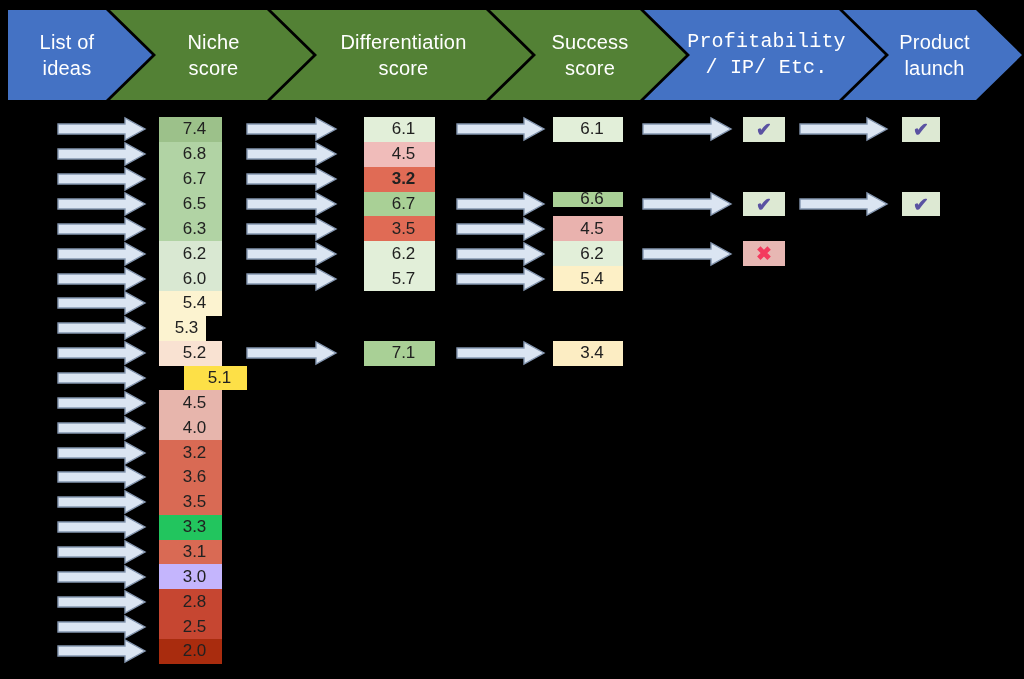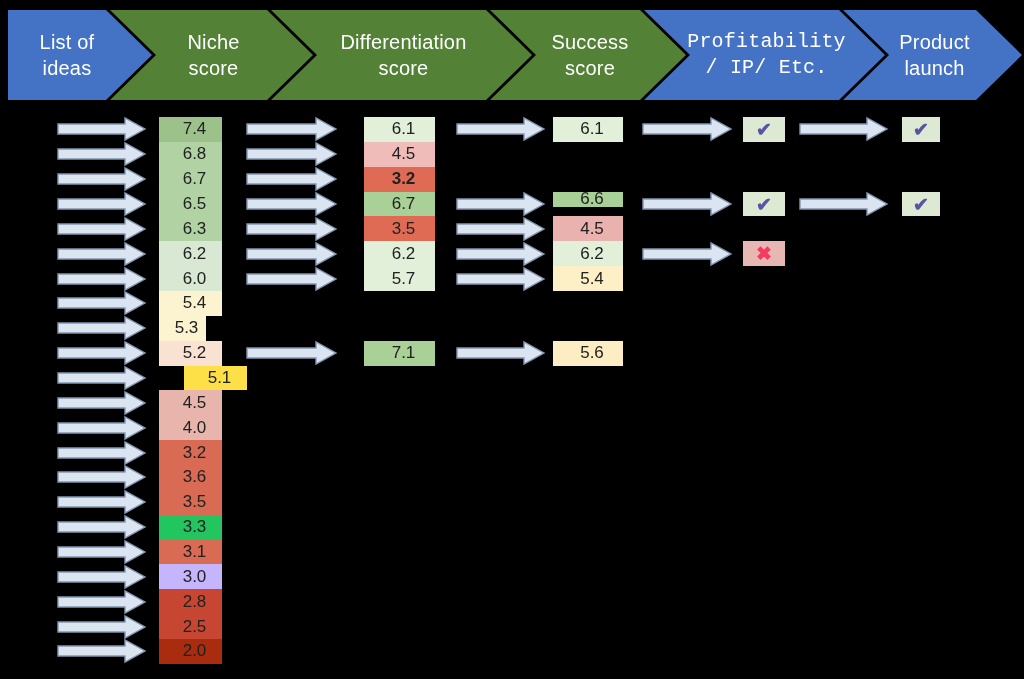--- a/index.html
+++ b/index.html
@@ -294,21 +294,21 @@
       <div class="cell" style="left: 553px; width: 70px; top: 216.44px; height: 24.86px; background: rgb(233, 178, 174);">
         <span class="score-value">4.5</span>
       </div>
       <div class="cell" style="left: 553px; width: 70px; top: 241.3px; height: 24.86px; background: rgb(226, 239, 217);">
         <span class="score-value">6.2</span>
       </div>
       <div class="cell" style="left: 553px; width: 70px; top: 266.16px; height: 24.86px; background: rgb(253, 240, 198);">
         <span class="score-value">5.4</span>
       </div>
       <div class="cell" style="left: 553px; width: 70px; top: 340.74px; height: 24.86px; background: rgb(252, 237, 195);">
-        <span class="score-value">5.6</span>
+        <span class="score-value">3.4</span>
       </div>
       <div class="mark-cell" style="left: 743px; width: 42px; top: 117px; height: 24.86px; background: rgb(221, 233, 211);">
         <span class="mark-glyph" style="color: rgb(90, 82, 162);">✔</span>
       </div>
       <div class="mark-cell" style="left: 743px; width: 42px; top: 191.58px; height: 24.86px; background: rgb(221, 233, 211);">
         <span class="mark-glyph" style="color: rgb(90, 82, 162);">✔</span>
       </div>
       <div class="mark-cell" style="left: 743px; width: 42px; top: 241.3px; height: 24.86px; background: rgb(231, 183, 179);">
         <span class="mark-glyph" style="color: rgb(244, 58, 94);">✖</span>
       </div>

